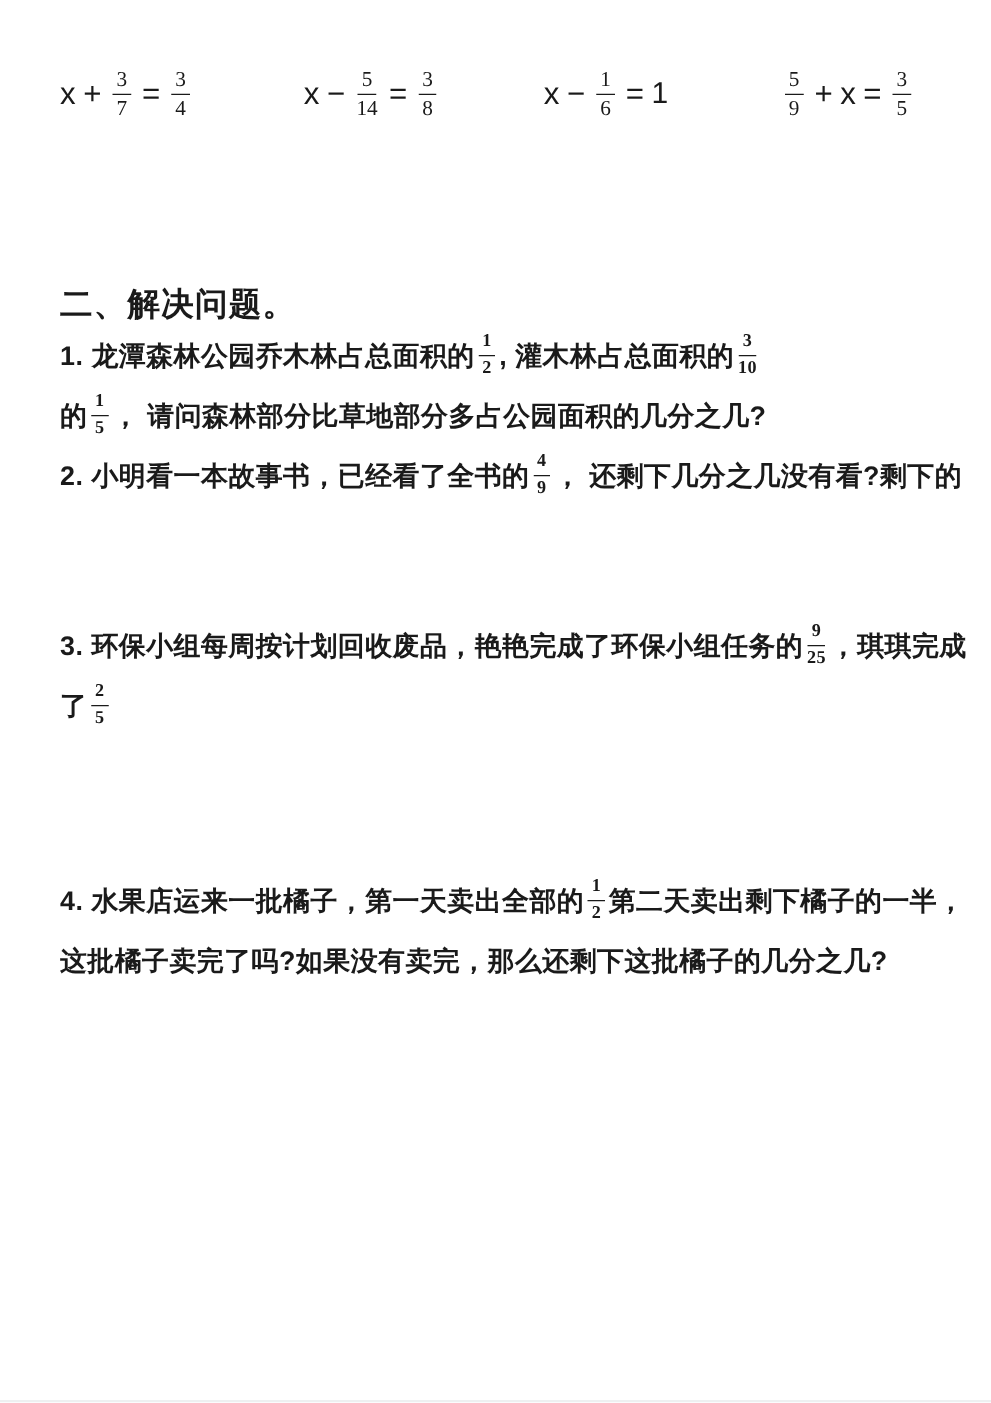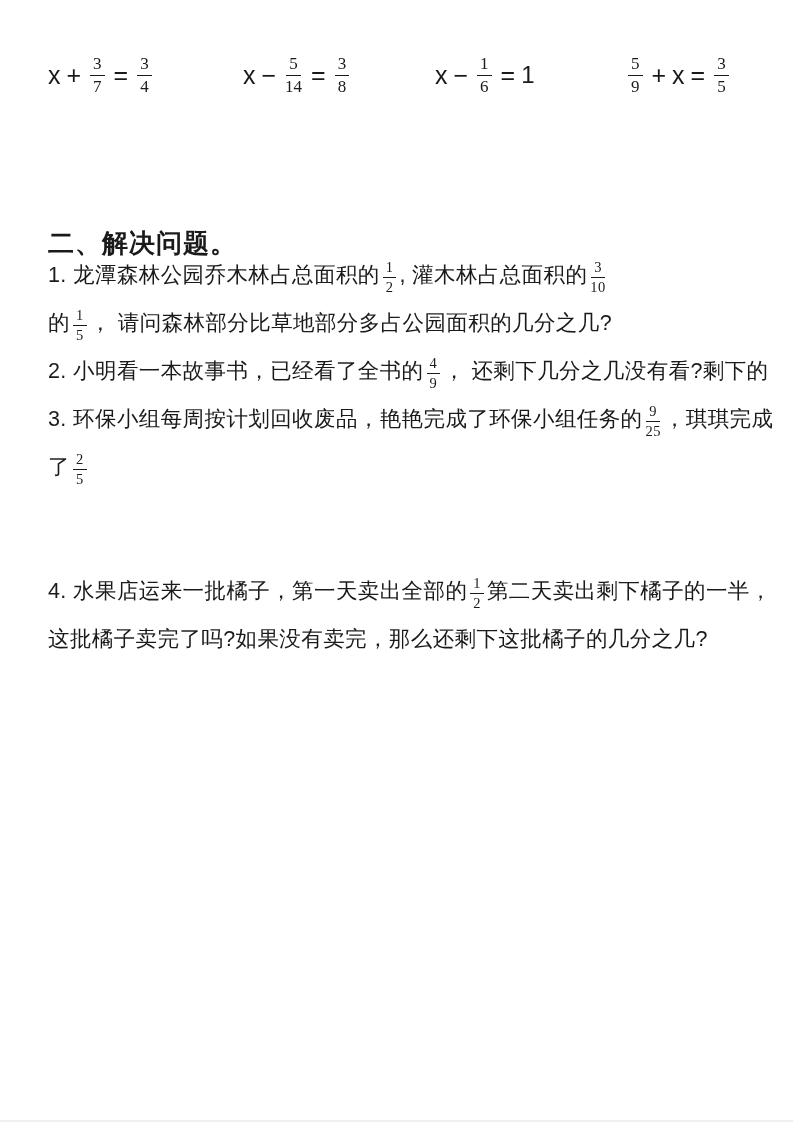--- a/index.html
+++ b/index.html
@@ -57,29 +57,31 @@
     margin: 122px 0 0 0;
     height: 32px;
     font-size: 26px;
     font-weight: bold;
     letter-spacing: 1px;
   }
 
   
   .line {
     display: flex;
+    align-items: center;
     height: 48px;
     font-size: 21.5px;
     white-space: pre;
     letter-spacing: 0.4px;
+    font-weight: bold;
   }
   #problems .problem:nth-child(1) { margin-top: 2px;  }
   #problems .problem:nth-child(2) { }
-  #problems .problem:nth-child(3) { }
-  #problems .problem:nth-child(4) { margin-top: 76px; }
+  #problems .problem:nth-child(3) { margin-top: 88px; }
+  #problems .problem:nth-child(4) { margin-top: 108px; }
 </style>
 </head>
 <body>
 
 <div class="page">
   <div class="equations-row" id="equations">
       <div class="equation">
         <span class="var">x</span>
         <span class="op">+</span>
         <span class="frac eq-frac">

